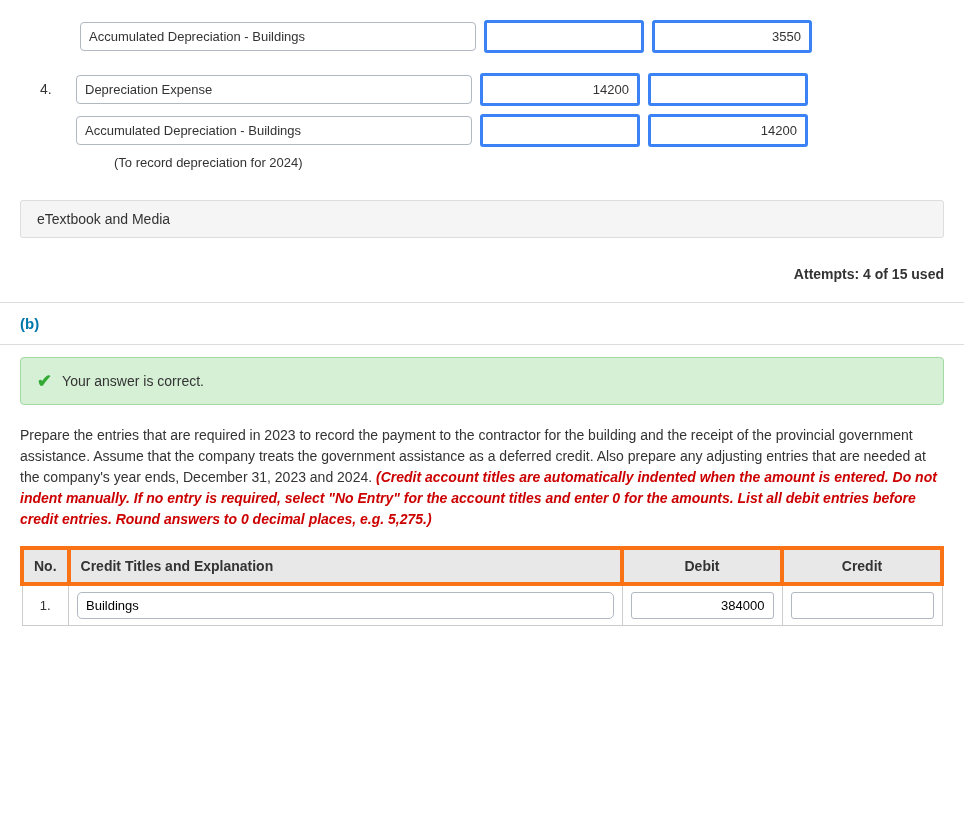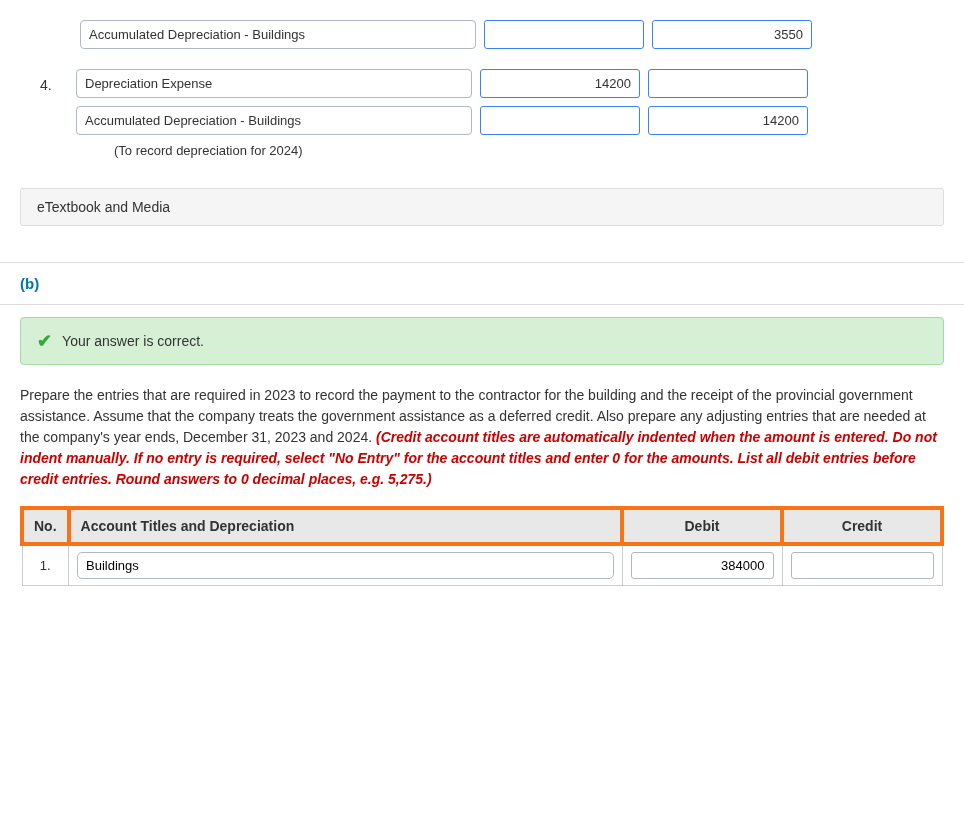--- a/index.html
+++ b/index.html
@@ -27,21 +27,21 @@
       border: 1px solid #b0b8c1;
       border-radius: 4px;
       padding: 6px 8px;
       background: #fff;
       font-size: 13px;
       color: #333;
     }
 
     .entry-row .amount-field {
       width: 160px;
-      border: 1px solid #3b82f6;
+      border: 3px solid #3b82f6;
       border-radius: 3px;
       padding: 6px 8px;
       background: #fff;
       font-size: 13px;
       color: #333;
       text-align: right;
     }
 
     .entry-row .amount-field.empty {
       background: #fff;
@@ -222,41 +222,44 @@
       <div class="note-text">(To record depreciation for 2024)</div>
     </div>
   </div>
 
   <div style="margin: 16px 0 8px 0;">
     <div class="collapsible-bar">
       <span>eTextbook and Media</span>
     </div>
   </div>
 
+  <div class="attempts-row">
+    <span>Attempts: 4 of 15 used</span>
+  </div>
 </div>
 
 <div class="part-b-header">
   <span class="part-b-label">(b)</span>
 </div>
 
 <div class="correct-banner">
   <span class="check-icon">✔</span>
   <span>Your answer is correct.</span>
 </div>
 
 <div class="instruction-text">
   <span>Prepare the entries that are required in 2023 to record the payment to the contractor for the building and the receipt of the provincial government assistance. Assume that the company treats the government assistance as a deferred credit. Also prepare any adjusting entries that are needed at the company's year ends, December 31, 2023 and 2024.</span>
   <span class="instruction-italic">(Credit account titles are automatically indented when the amount is entered. Do not indent manually. If no entry is required, select "No Entry" for the account titles and enter 0 for the amounts. List all debit entries before credit entries. Round answers to 0 decimal places, e.g. 5,275.)</span>
 </div>
 
 <table class="journal-table">
   <thead>
     <tr>
       <th>No.</th>
-      <th>Account Titles and Depreciation</th>
+      <th>Credit Titles and Explanation</th>
       <th class="debit-col">Debit</th>
       <th class="credit-col">Credit</th>
     </tr>
   </thead>
   <tbody>
     <tr class="table-row">
       <td class="num-cell">1.</td>
       <td>
         <input type="text" class="entry-input" value="Buildings" style="">
       </td>

